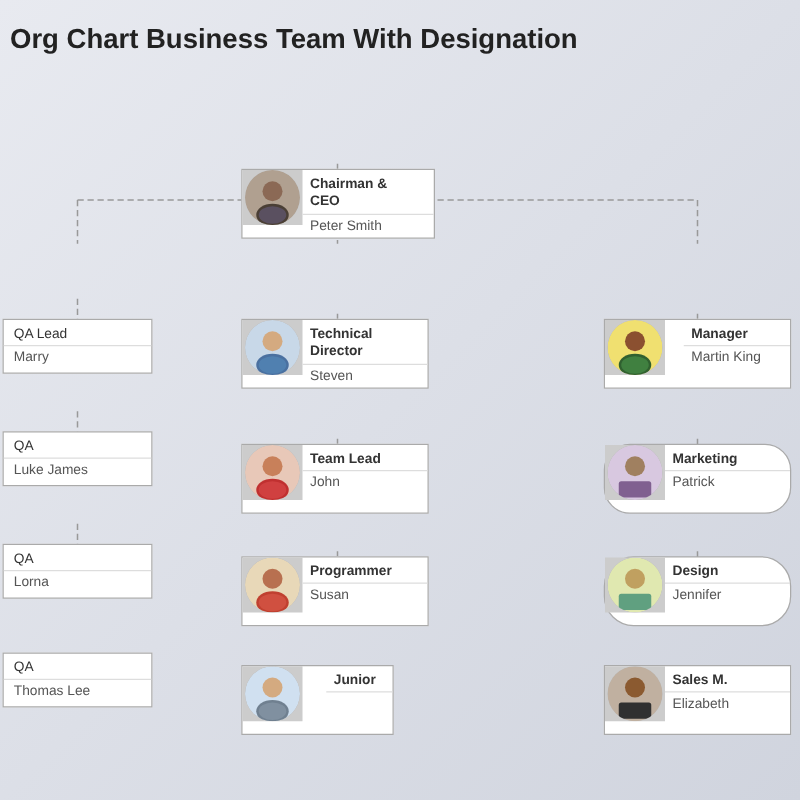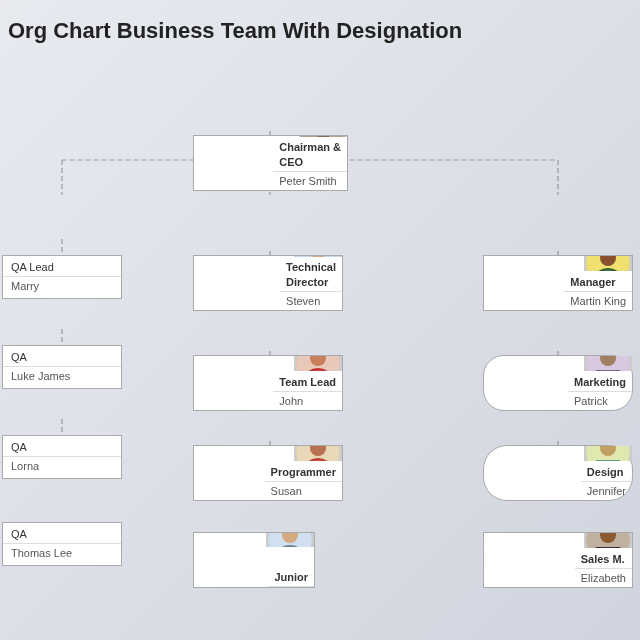--- a/index.html
+++ b/index.html
@@ -23,22 +23,22 @@
       top: 60px;
       left: 0;
       width: 640px;
       height: 580px;
     }
 
     
     .node {
       position: absolute;
       display: flex;
-      flex-direction: column;
-      align-items: flex-end;
+      flex-direction: row;
+      align-items: flex-start;
       border: 1.5px solid #aaa;
       background: #fff;
     }
     .node-photo {
       width: 48px;
       min-width: 48px;
       background: #ccc;
       display: flex;
       align-items: center;
       justify-content: center;
@@ -241,21 +241,21 @@
           <ellipse cx="22" cy="36" rx="13" ry="9" fill="#708090"></ellipse>
           <ellipse cx="22" cy="36" rx="11" ry="7" fill="#8090a0"></ellipse>
         </svg>
       </div>
     </div>
     <div class="node-info">
       <div class="node-title">Junior</div>
     </div>
   </div>
 
-  <div class="node" style="left:483px;top:195px;width:150px;height:56px;">
+  <div class="node" style="left:483px;top:195px;width:150px;height:56px;gap:15px;">
     <div class="node-photo">
       <div class="avatar">
         <svg width="44" height="44" viewBox="0 0 44 44">
           <circle cx="22" cy="22" r="22" fill="#f0e070"></circle>
           <circle cx="22" cy="17" r="8" fill="#8B5030"></circle>
           <ellipse cx="22" cy="36" rx="13" ry="9" fill="#306030"></ellipse>
           <ellipse cx="22" cy="36" rx="11" ry="7" fill="#408040"></ellipse>
         </svg>
       </div>
     </div>

